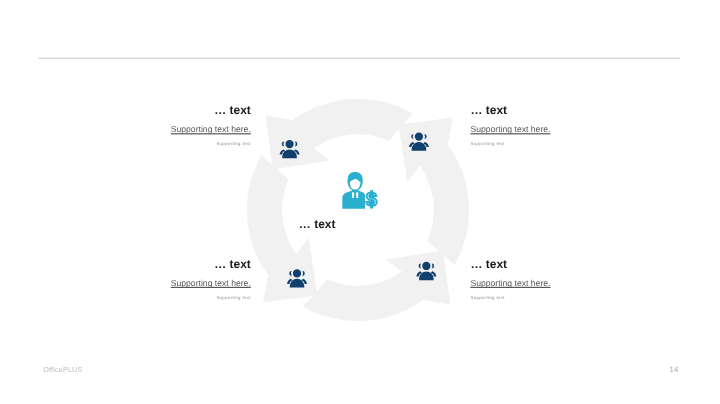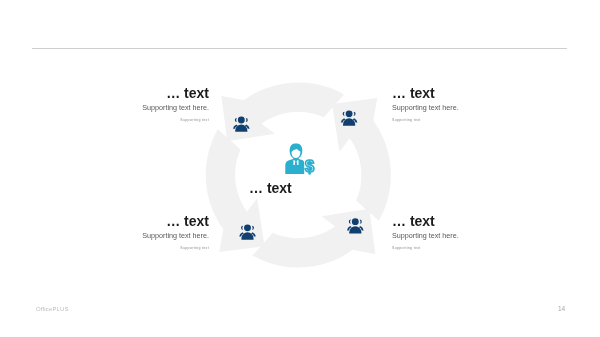--- a/index.html
+++ b/index.html
@@ -5,22 +5,22 @@
   html,body{margin:0;padding:0;}
   body{width:600px;height:337px;background:#ffffff;overflow:hidden;
        font-family:"Liberation Sans",sans-serif;-webkit-font-smoothing:antialiased;}
   .slide{position:relative;width:600px;height:337px;background:#ffffff;}
   .divider{position:absolute;left:32px;top:48px;width:535px;height:1px;background:#cfcfcf;}
   .footer-brand{position:absolute;left:36px;top:306px;font-size:6px;color:#bcbcbc;letter-spacing:.15px;}
   .footer-page{position:absolute;left:558px;top:305px;font-size:6.5px;color:#a5a5a5;}
   .diagram{position:absolute;left:0;top:0;width:600px;height:337px;}
 
   .lbl{position:absolute;}
-  .l-title{position:absolute;font-size:14px;font-weight:bold;color:#1c1c1c;white-space:nowrap;line-height:12px;text-align:center;}
-  .l-sub{position:absolute;font-size:7.2px;color:#58585c;white-space:nowrap;line-height:8px;}
+  .l-title{position:absolute;font-size:10px;font-weight:bold;color:#1c1c1c;white-space:nowrap;line-height:12px;text-align:center;}
+  .l-sub{position:absolute;font-size:7.2px;color:#58585c;white-space:nowrap;line-height:8px;text-decoration:underline;}
   .l-tiny{position:absolute;font-size:3.6px;color:#8e8e8e;white-space:nowrap;line-height:4px;letter-spacing:.3px;}
   .right{text-align:right;}
   .left{text-align:left;}
 </style>
 </head>
 <body>
 
 <div class="slide">
 
   <div class="divider"></div>

